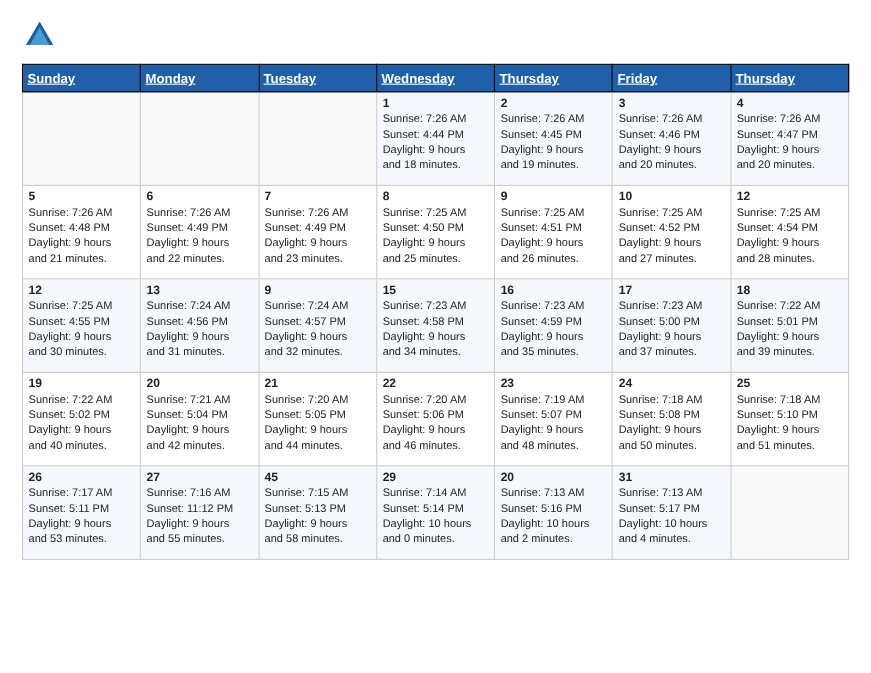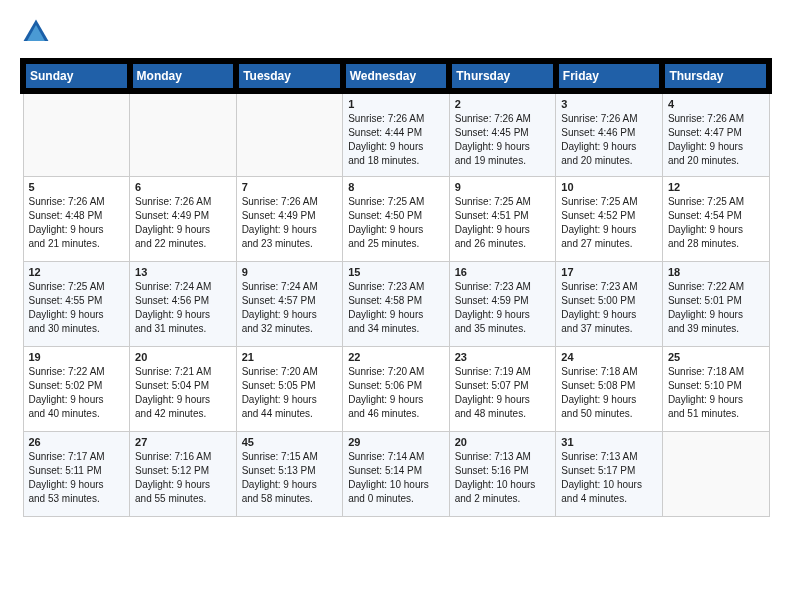--- a/index.html
+++ b/index.html
@@ -60,21 +60,22 @@
       border-collapse: collapse;
       border: 1px solid #ccc;
     }
     .calendar th {
       background: #2060a8;
       color: #fff;
       font-size: 12px;
       font-weight: bold;
       padding: 5px 4px;
       text-align: left;
-      border: 6px solid #000000;
+      border: 1px solid #000000;
+      text-decoration: underline;
     }
     .calendar td {
       vertical-align: top;
       padding: 4px 5px;
       font-size: 9.5px;
       border: 1px solid #ccc;
       background: #fff;
       width: calc(100% / 7);
       height: 85px;
       color: #222;
@@ -324,21 +325,21 @@
           <td>
             <span class="day-number">26</span>
             <div class="day-info" style="white-space: pre-line;">Sunrise: 7:17 AM
 Sunset: 5:11 PM
 Daylight: 9 hours
 and 53 minutes.</div>
           </td>
           <td>
             <span class="day-number">27</span>
             <div class="day-info" style="white-space: pre-line;">Sunrise: 7:16 AM
-Sunset: 5:12 PM
+Sunset: 11:12 PM
 Daylight: 9 hours
 and 55 minutes.</div>
           </td>
           <td>
             <span class="day-number">45</span>
             <div class="day-info" style="white-space: pre-line;">Sunrise: 7:15 AM
 Sunset: 5:13 PM
 Daylight: 9 hours
 and 58 minutes.</div>
           </td>

